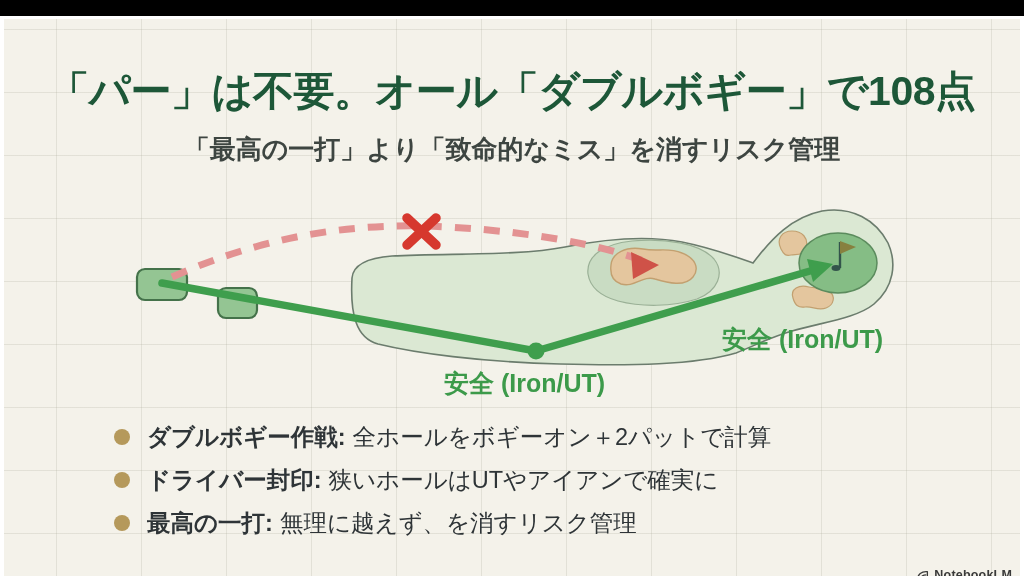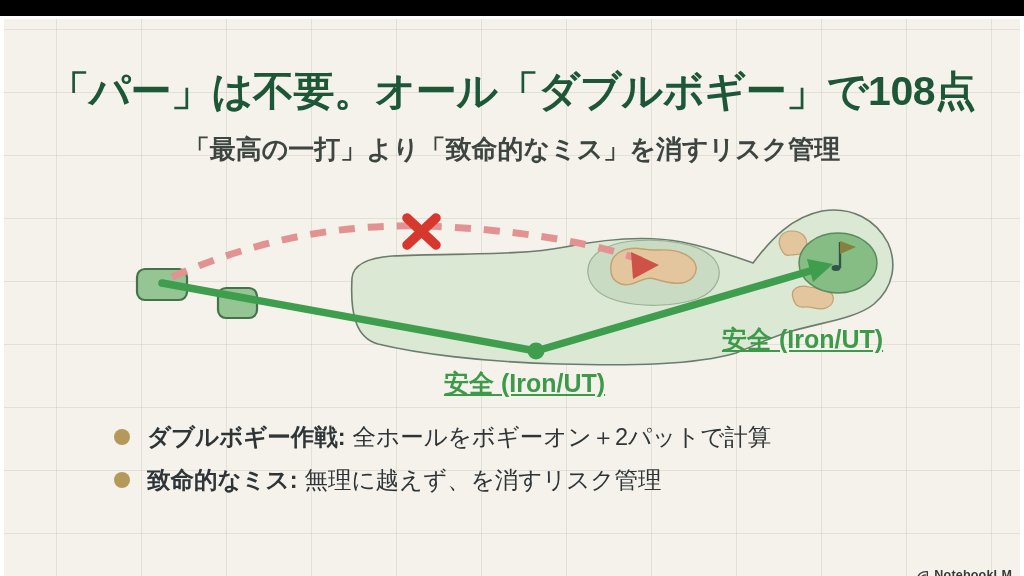--- a/index.html
+++ b/index.html
@@ -23,21 +23,21 @@
     color:#1d5738;letter-spacing:-0.5px;
   }
   .subtitle{
     position:absolute;left:20px;right:20px;top:117px;
     text-align:center;font-size:26px;line-height:32px;font-weight:700;
     color:#3d4541;
   }
   .course-svg{position:absolute;left:0;top:0;width:1024px;height:576px;}
   .dg-label{position:absolute;white-space:nowrap;font-weight:800;}
   .danger-label{left:582px;top:193px;font-size:24px;color:#c23a2e;}
-  .safe-label{font-size:25px;color:#3c9a4a;text-decoration:underline;}
+  .safe-label{font-size:25px;color:#3c9a4a;}
   .safe-mid{left:444px;top:351px;}
   .safe-right{left:722px;top:307px;}
   .bullets{position:absolute;left:114px;top:406px;right:60px;}
   .bullet-row{display:flex;align-items:flex-start;margin-bottom:13px;text-align:right;}
   .bullet-dot{flex:0 0 16px;width:16px;height:16px;border-radius:50%;
     background:#b5995b;margin:7px 17px 0 0;}
   .bullet-text{font-size:23.5px;line-height:30px;color:#2e3437;font-weight:500;}
   .bullet-text .lbl{font-weight:800;margin-right:7px;}
   .footer{
     position:absolute;right:12px;top:552px;display:flex;align-items:flex-end;gap:5px;
@@ -121,21 +121,25 @@
   <div class="dg-label safe-label safe-mid">安全 (Iron/UT)</div>
   <div class="dg-label safe-label safe-right">安全 (Iron/UT)</div>
 
   <div class="bullets">
     <div class="bullet-row">
       <div class="bullet-dot"></div>
       <div class="bullet-text"><span class="lbl">ダブルボギー作戦:</span><span>全ホールをボギーオン＋2パットで計算</span></div>
     </div>
     <div class="bullet-row">
       <div class="bullet-dot"></div>
-      <div class="bullet-text"><span class="lbl">致命的なミス:</span><span>無理に越えず、を消すリスク管理</span></div>
+      <div class="bullet-text"><span class="lbl">ドライバー封印:</span><span>狭いホールはUTやアイアンで確実に</span></div>
+    </div>
+    <div class="bullet-row">
+      <div class="bullet-dot"></div>
+      <div class="bullet-text"><span class="lbl">最高の一打:</span><span>無理に越えず、を消すリスク管理</span></div>
     </div>
   </div>
 
   <div class="footer">
     <svg width="13" height="13" viewBox="0 0 24 24">
       <path d="M3 19 C3 10 10 4 21 5 L21 19 Z" fill="none" stroke="#3a3a3a" stroke-width="2.4" stroke-linejoin="round"></path>
       <path d="M8 19 C9 14 13 11 19 11" fill="none" stroke="#3a3a3a" stroke-width="2.2"></path>
     </svg>
     <span class="brand">NotebookLM</span>
   </div>

